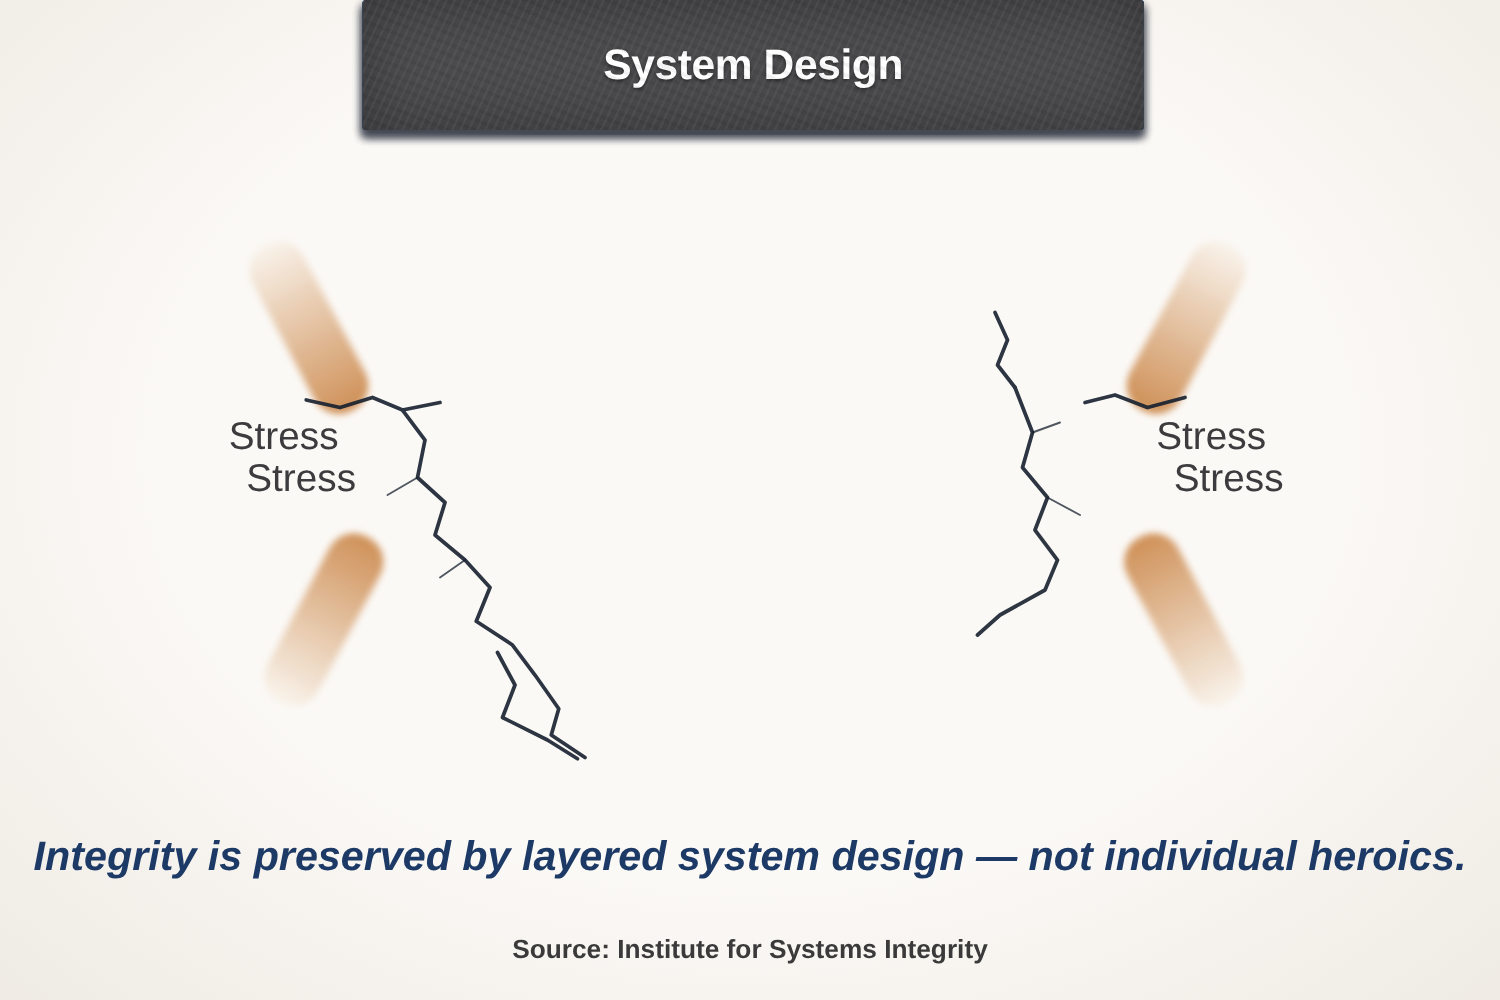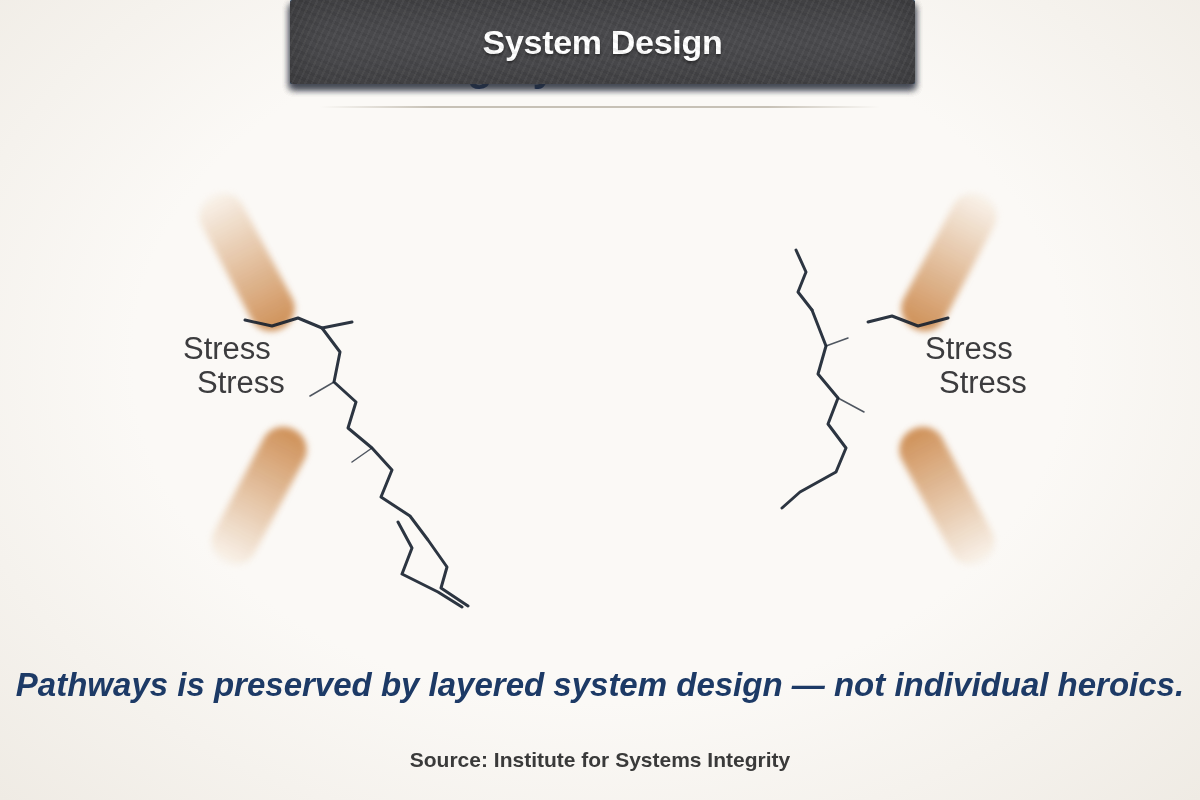--- a/index.html
+++ b/index.html
@@ -33,21 +33,21 @@
     width: 560px;
     height: 2px;
     background: linear-gradient(to right, rgba(180,174,164,0), #c7c1b6 20%, #c7c1b6 80%, rgba(180,174,164,0));
   }
 
   
   .layer {
     position: absolute;
     left: 290px;
     width: 625px;
-    height: 84px;
+    height: 104px;
     display: flex;
     align-items: center;
     justify-content: center;
     color: #ffffff;
     font-size: 34px;
     font-weight: bold;
     letter-spacing: -0.3px;
     text-shadow: 0 2px 3px rgba(0,0,0,0.45);
     box-shadow: 0 5px 7px rgba(40,45,60,0.35), inset 0 0 45px rgba(0,0,0,0.28);
     border-radius: 3px;
@@ -176,16 +176,16 @@
 
   <div class="stress left">
     <span class="line1">Stress</span>
     <span class="line2">Stress</span>
   </div>
   <div class="stress right">
     <span class="line1">Stress</span>
     <span class="line2">Stress</span>
   </div>
 
-  <div class="caption">Pathways is preserved by layered system design — not individual heroics.</div>
+  <div class="caption">Integrity is preserved by layered system design — not individual heroics.</div>
   <div class="source">Source: Institute for Systems Integrity</div>
 
 </div>
 
 </body></html>

